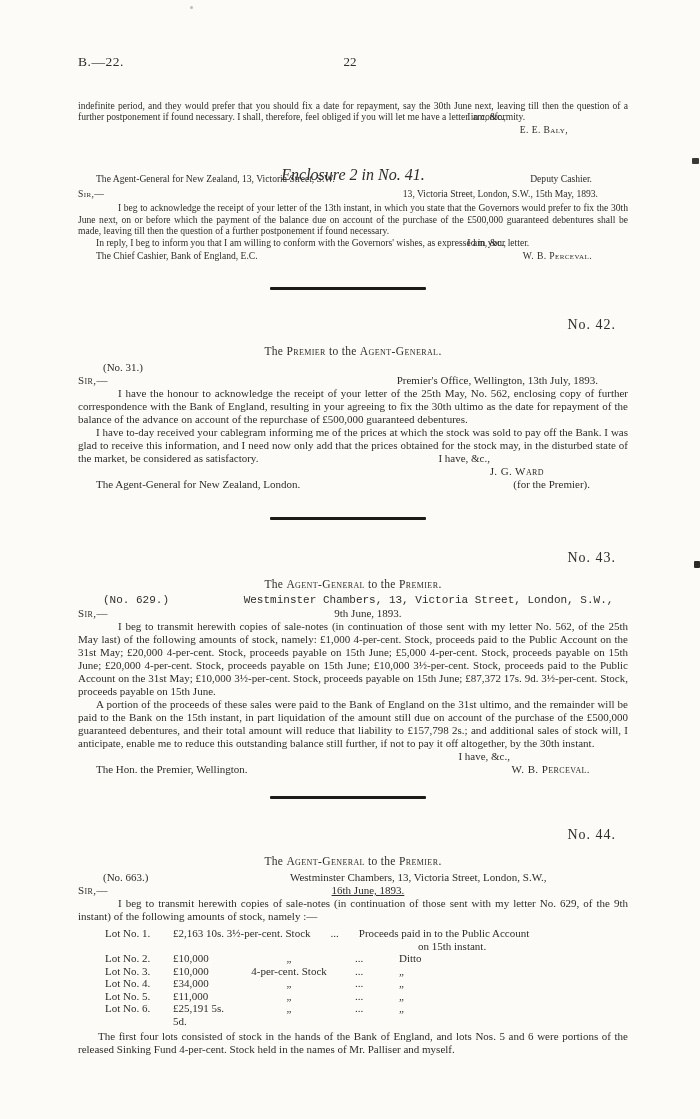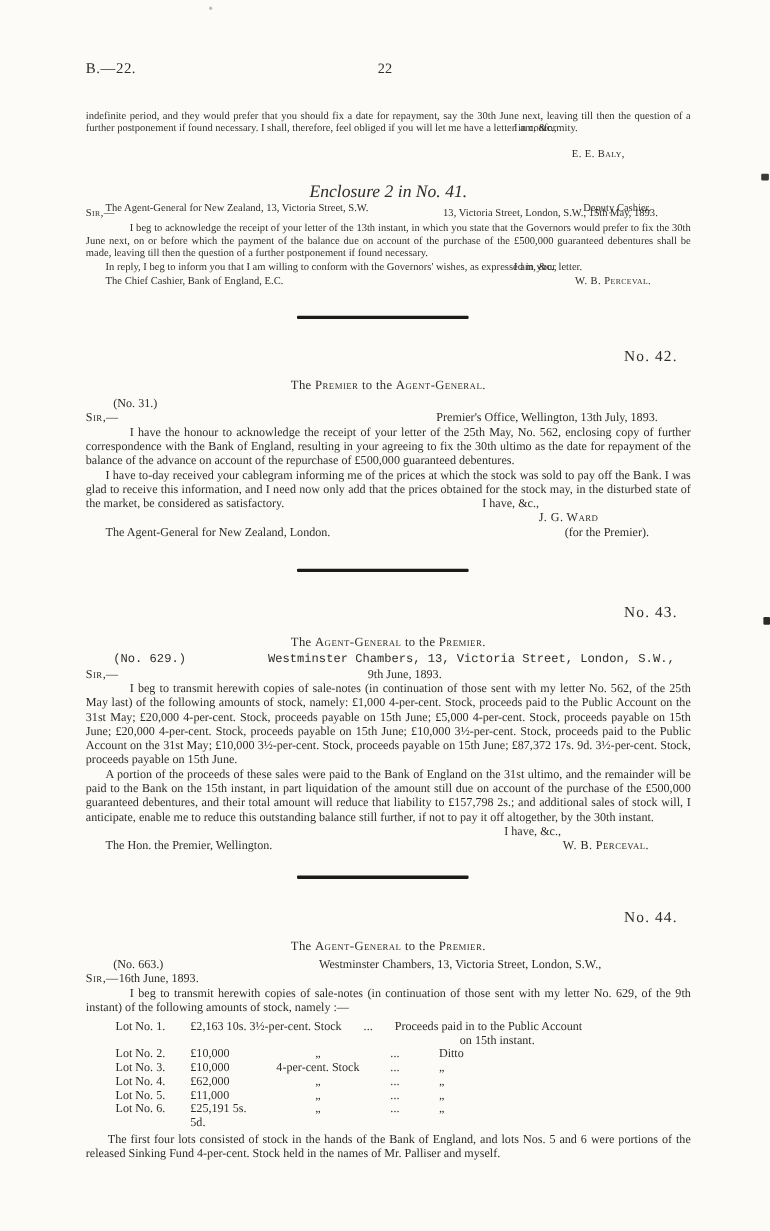--- a/index.html
+++ b/index.html
@@ -57,21 +57,21 @@
   <div class="speck" style="left:190px;top:6px;width:3px;height:3px;background:#bdbcb8;border-radius:50%;"></div>
   <div class="speck" style="left:692px;top:158px;width:7px;height:6px;border-radius:1px;"></div>
   <div class="speck" style="left:694px;top:561px;width:6px;height:7px;border-radius:1px;background:#2c2b29;"></div>
 
   <div class="abs docref" style="left:78px;top:54px;">B.—22.</div>
   <div class="abs pagenum" style="left:0;top:54px;width:700px;text-align:center;">22</div>
 
   <div class="content" style="top:100px;">
     <p class="p9" style="line-height:11px;">indefinite period, and they would prefer that you should fix a date for repayment, say the 30th June next, leaving till then the question of a further postponement if found necessary.  I shall, therefore, feel obliged if you will let me have a letter in conformity.</p>
     <p class="p9 rline overlap9" style="line-height:11px;margin-top:-11px;padding-right:122px;">I am, &amp;c.,</p>
-    <p class="p9 rline sc" style="padding-right:60px;margin-top:13px;">E. E. Baly,</p>
+    <p class="p9 rline sc" style="padding-right:60px;margin-top:2px;">E. E. Baly,</p>
     <div class="row p9" style="margin-top:1px;">
       <span style="padding-left:18px;margin-top:36px;">The Agent-General for New Zealand, 13, Victoria Street, S.W.</span>
       <span style="padding-right:36px;">Deputy Cashier.</span>
     </div>
   </div>
 
   <div class="content" style="top:166px;">
     <div class="ital" style="text-align:center;font-size:16px;">Enclosure 2 in No. 41.</div>
     <div class="row p9" style="margin-top:4px;">
       <span class="sc">Sir,—</span>
@@ -147,21 +147,21 @@
       <span class="sc">Agent-General</span>
       <span>to the</span>
       <span class="sc">Premier</span><span>.</span>
     </p>
     <div class="row" style="font-size:11px;line-height:13px;margin-top:4px;">
       <span style="padding-left:25px;">(No. 663.)</span>
       <span style="flex:1;text-align:center;padding-left:60px;">Westminster Chambers, 13, Victoria Street, London, S.W.,</span>
     </div>
     <div class="row" style="font-size:11px;line-height:13px;">
       <span class="sc">Sir,—</span>
-      <span style="flex:1;text-align:left;">16th June, 1893.</span>
+      <span style="flex:1;text-align:center;text-decoration:underline;">16th June, 1893.</span>
     </div>
     <p class="p11 ind40">I beg to transmit herewith copies of sale-notes (in continuation of those sent with my letter No. 629, of the 9th instant) of the following amounts of stock, namely :—</p>
 
     <div class="lots" style="margin-top:4px;">
       <div class="lot-row">
         <span class="lc-label">Lot No. 1.</span>
         <span>£2,163 10s.</span>&nbsp;<span>3½-per-cent. Stock</span>
         <span style="margin:0 20px;">...</span>
         <span>Proceeds paid in to the Public Account</span>
       </div>
@@ -177,21 +177,21 @@
       </div>
       <div class="lot-row">
         <span class="lc-label">Lot No. 3.</span>
         <span class="lc-amount">£10,000</span>
         <span class="lc-stock">4-per-cent. Stock</span>
         <span class="lc-dots">...</span>
         <span class="lc-proceeds">„</span>
       </div>
       <div class="lot-row">
         <span class="lc-label">Lot No. 4.</span>
-        <span class="lc-amount">£62,000</span>
+        <span class="lc-amount">£34,000</span>
         <span class="lc-stock">„</span>
         <span class="lc-dots">...</span>
         <span class="lc-proceeds">„</span>
       </div>
       <div class="lot-row">
         <span class="lc-label">Lot No. 5.</span>
         <span class="lc-amount">£11,000</span>
         <span class="lc-stock">„</span>
         <span class="lc-dots">...</span>
         <span class="lc-proceeds">„</span>

